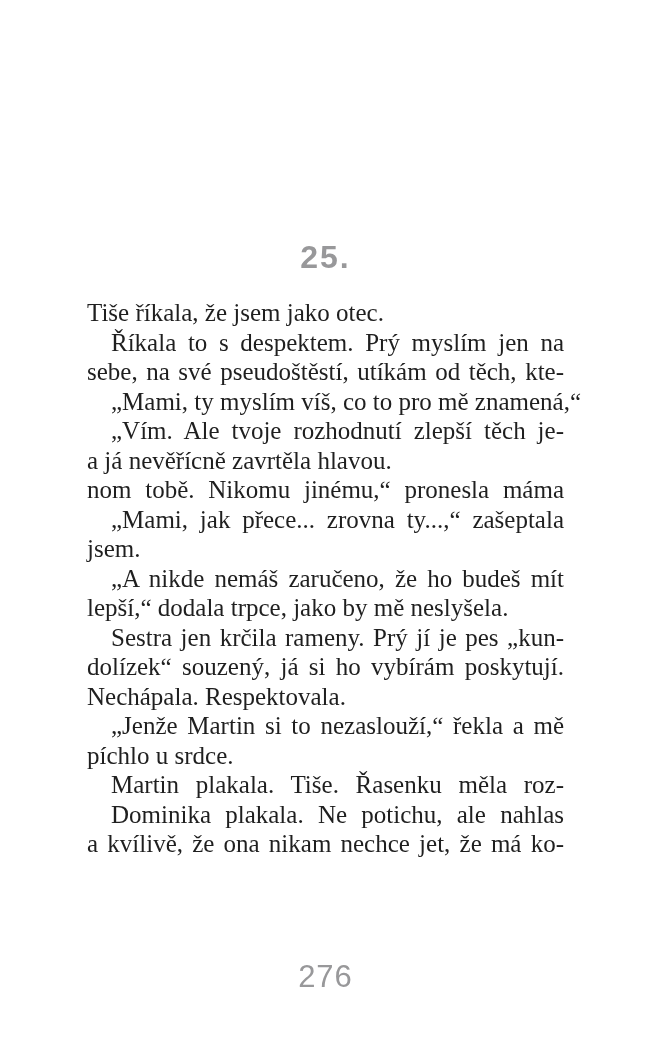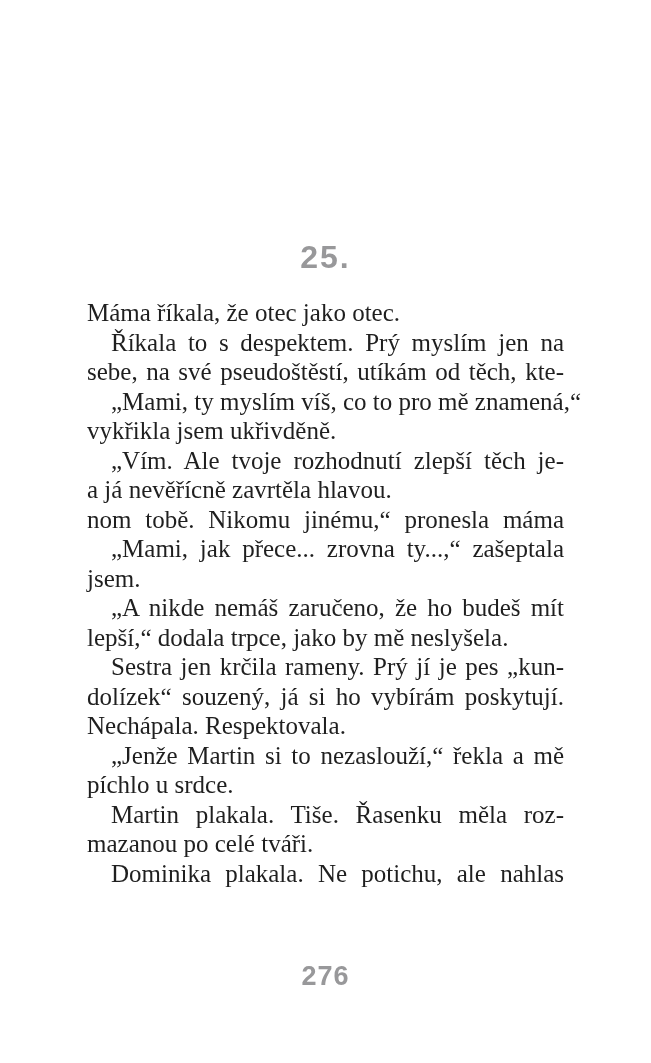--- a/index.html
+++ b/index.html
@@ -53,50 +53,49 @@
   .line.indent {
     text-indent: 24px;
   }
   .page-number {
     position: absolute;
     top: 964px;
     left: 0;
     width: 651px;
     text-align: center;
     font-family: "Liberation Sans", "DejaVu Sans", sans-serif;
-    font-weight: 700;
-    font-size: 27px;
+    font-weight: 400;
+    font-size: 31px;
     line-height: 25px;
     letter-spacing: 1px;
     color: #98989a;
   }
 </style>
 </head>
 <body style="background: rgb(255, 255, 255);">
 
 <div class="book-page">
   <div class="chapter-heading" style="color: rgb(152, 152, 154);">25.</div>
 
   <div class="page-text" style="color: rgb(31, 31, 31);">
-      <div class="line para-end">Máma říkala, že otec jako otec.</div>
+      <div class="line para-end">Tiše říkala, že jsem jako otec.</div>
       <div class="line indent">Říkala to s despektem. Prý myslím jen na</div>
       <div class="line">sebe, na své pseudoštěstí, utíkám od těch, kte-</div>
       <div class="line indent">„Mami, ty myslím víš, co to pro mě znamená,“</div>
-      <div class="line para-end">vykřikla jsem ukřivděně.</div>
       <div class="line indent">„Vím. Ale tvoje rozhodnutí zlepší těch je-</div>
       <div class="line para-end">a já nevěřícně zavrtěla hlavou.</div>
       <div class="line">nom tobě. Nikomu jinému,“ pronesla máma</div>
       <div class="line indent">„Mami, jak přece... zrovna ty...,“ zašeptala</div>
       <div class="line para-end">jsem.</div>
       <div class="line indent">„A nikde nemáš zaručeno, že ho budeš mít</div>
       <div class="line para-end">lepší,“ dodala trpce, jako by mě neslyšela.</div>
       <div class="line indent">Sestra jen krčila rameny. Prý jí je pes „kun-</div>
       <div class="line">dolízek“ souzený, já si ho vybírám poskytují.</div>
       <div class="line para-end">Nechápala. Respektovala.</div>
       <div class="line indent">„Jenže Martin si to nezaslouží,“ řekla a mě</div>
       <div class="line para-end">píchlo u srdce.</div>
       <div class="line indent">Martin plakala. Tiše. Řasenku měla roz-</div>
-      <div class="line para-end">mazanou po celé tváři.</div>
       <div class="line indent">Dominika plakala. Ne potichu, ale nahlas</div>
+      <div class="line">a kvílivě, že ona nikam nechce jet, že má ko-</div>
     </div>
 
   <div class="page-number" style="color: rgb(152, 152, 154);">276</div>
 </div>
 
 </body></html>

